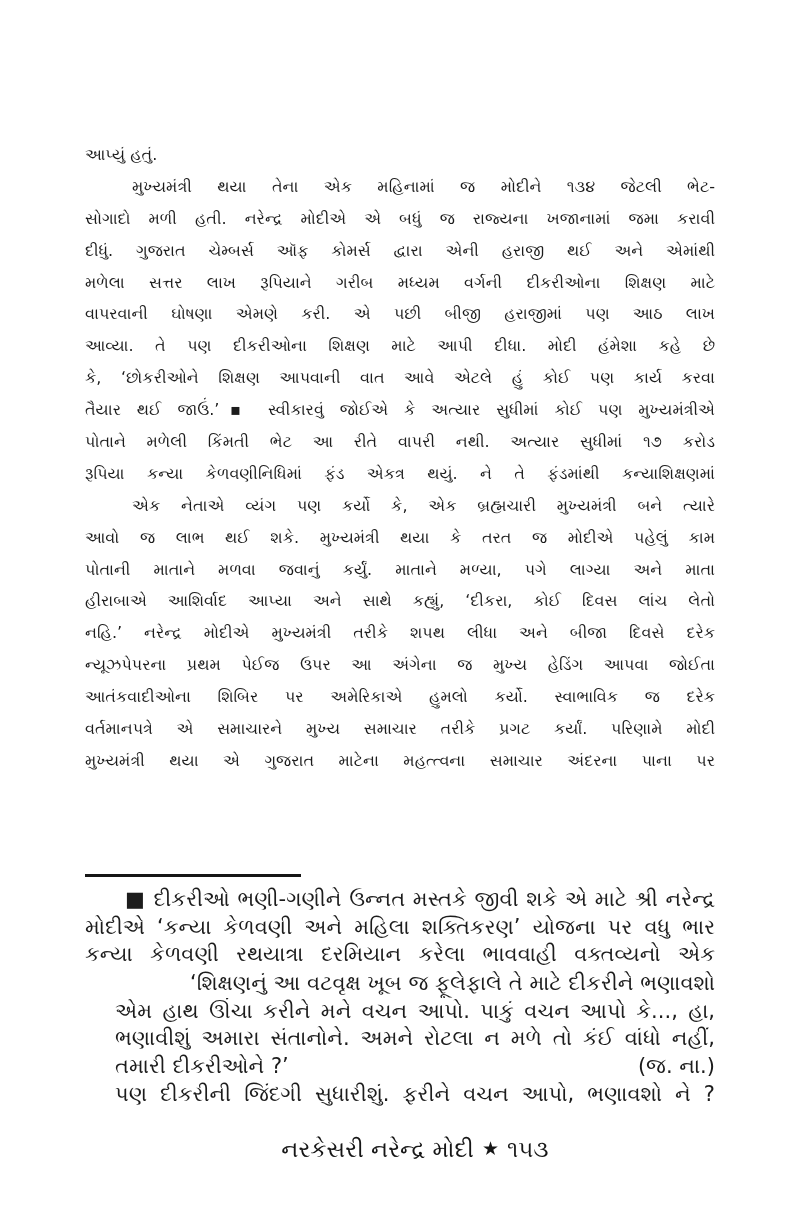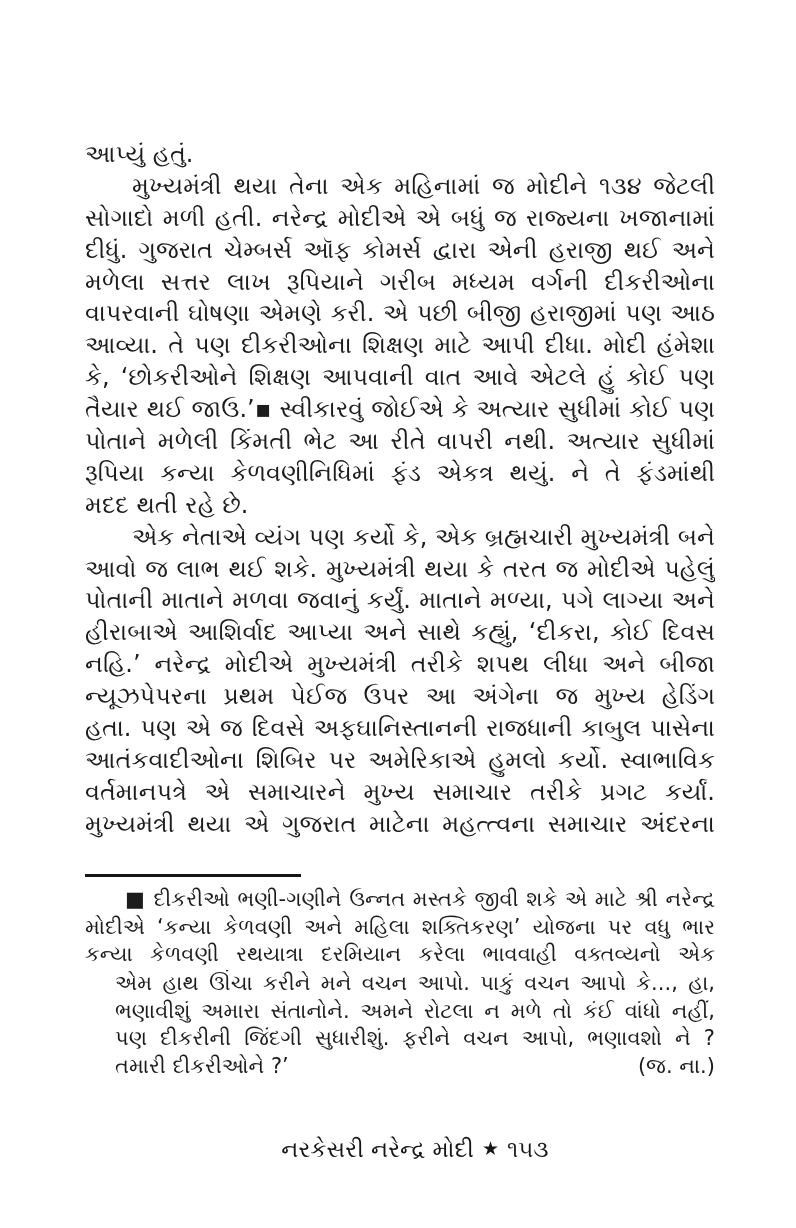--- a/index.html
+++ b/index.html
@@ -13,21 +13,21 @@
   }
   .page { position: absolute; inset: 0; background: #ffffff; }
 
   
   .main {
     position: absolute;
     left: 85px; top: 139px;
     width: 630px;
   }
   .ln {
-    font-size: 24px;
+    font-size: 16px;
     line-height: 31.9px;
     height: 31.9px;
     text-align: justify;
     text-align-last: justify;
     white-space: normal;
     overflow: hidden;
   }
   .ln.pe { text-align-last: left; }   
   .ln.pi { text-indent: 47px; }       
 
@@ -85,45 +85,44 @@
     <div class="ln pi">મુખ્યમંત્રી થયા તેના એક મહિનામાં જ મોદીને ૧૩૪ જેટલી ભેટ-</div>
     <div class="ln">સોગાદો મળી હતી. નરેન્દ્ર મોદીએ એ બધું જ રાજ્યના ખજાનામાં જમા કરાવી</div>
     <div class="ln">દીધું. ગુજરાત ચેમ્બર્સ ઑફ કોમર્સ દ્વારા એની હરાજી થઈ અને એમાંથી</div>
     <div class="ln">મળેલા સત્તર લાખ રૂપિયાને ગરીબ મધ્યમ વર્ગની દીકરીઓના શિક્ષણ માટે</div>
     <div class="ln">વાપરવાની ઘોષણા એમણે કરી. એ પછી બીજી હરાજીમાં પણ આઠ લાખ</div>
     <div class="ln">આવ્યા. તે પણ દીકરીઓના શિક્ષણ માટે આપી દીધા. મોદી હંમેશા કહે છે</div>
     <div class="ln">કે, ‘છોકરીઓને શિક્ષણ આપવાની વાત આવે એટલે હું કોઈ પણ કાર્ય કરવા</div>
     <div class="ln">તૈયાર થઈ જાઉં.’▪ સ્વીકારવું જોઈએ કે અત્યાર સુધીમાં કોઈ પણ મુખ્યમંત્રીએ</div>
     <div class="ln">પોતાને મળેલી કિંમતી ભેટ આ રીતે વાપરી નથી. અત્યાર સુધીમાં ૧૭ કરોડ</div>
     <div class="ln">રૂપિયા કન્યા કેળવણીનિધિમાં ફંડ એકત્ર થયું. ને તે ફંડમાંથી કન્યાશિક્ષણમાં</div>
-    <div class="ln pe">મદદ થતી રહે છે.</div>
     <div class="ln pi">એક નેતાએ વ્યંગ પણ કર્યો કે, એક બ્રહ્મચારી મુખ્યમંત્રી બને ત્યારે</div>
     <div class="ln">આવો જ લાભ થઈ શકે. મુખ્યમંત્રી થયા કે તરત જ મોદીએ પહેલું કામ</div>
     <div class="ln">પોતાની માતાને મળવા જવાનું કર્યું. માતાને મળ્યા, પગે લાગ્યા અને માતા</div>
     <div class="ln">હીરાબાએ આશિર્વાદ આપ્યા અને સાથે કહ્યું, ‘દીકરા, કોઈ દિવસ લાંચ લેતો</div>
     <div class="ln">નહિ.’ નરેન્દ્ર મોદીએ મુખ્યમંત્રી તરીકે શપથ લીધા અને બીજા દિવસે દરેક</div>
     <div class="ln">ન્યૂઝપેપરના પ્રથમ પેઈજ ઉપર આ અંગેના જ મુખ્ય હેડિંગ આપવા જોઈતા</div>
-    <div class="ln">હતા. પણ એ જ દિવસે અફઘાનિસ્તાનની રાજધાની કાબુલ પાસેના</div>
     <div class="ln">આતંકવાદીઓના શિબિર પર અમેરિકાએ હુમલો કર્યો. સ્વાભાવિક જ દરેક</div>
     <div class="ln">વર્તમાનપત્રે એ સમાચારને મુખ્ય સમાચાર તરીકે પ્રગટ કર્યાં. પરિણામે મોદી</div>
     <div class="ln">મુખ્યમંત્રી થયા એ ગુજરાત માટેના મહત્ત્વના સમાચાર અંદરના પાના પર</div>
   </div>
 
   <div class="fn-sep"></div>
 
   <div class="footnote">
     <div class="fn f1">■ દીકરીઓ ભણી-ગણીને ઉન્નત મસ્તકે જીવી શકે એ માટે શ્રી નરેન્દ્ર</div>
     <div class="fn">મોદીએ ‘કન્યા કેળવણી અને મહિલા શક્તિકરણ’ યોજના પર વધુ ભાર મૂક્યો છે.</div>
     <div class="fn pe">કન્યા કેળવણી રથયાત્રા દરમિયાન કરેલા ભાવવાહી વક્તવ્યનો એક અંશ –</div>
+    <div class="fn fq4">‘શિક્ષણનું આ વટવૃક્ષ ખૂબ જ ફૂલેફાલે તે માટે દીકરીને ભણાવશો</div>
     <div class="fn fq">એમ હાથ ઊંચા કરીને મને વચન આપો. પાકું વચન આપો કે..., હા, અમો</div>
     <div class="fn fq">ભણાવીશું અમારા સંતાનોને. અમને રોટલા ન મળે તો કંઈ વાંધો નહીં,</div>
-    <div class="fn fq">પણ દીકરીની જિંદગી સુધારીશું. ફરીને વચન આપો, ભણાવશો ને ?</div>
     <div class="fn f8">
       <span>તમારી દીકરીઓને ?’</span>
       <span>(જ. ના.)</span>
     </div>
+    <div class="fn fq">પણ દીકરીની જિંદગી સુધારીશું. ફરીને વચન આપો, ભણાવશો ને ?</div>
   </div>
 
   <div class="footer">
     <span>નરકેસરી નરેન્દ્ર મોદી</span><span class="star">★</span><span>૧૫૩</span>
   </div>
 
 </div>
 
 </body></html>

